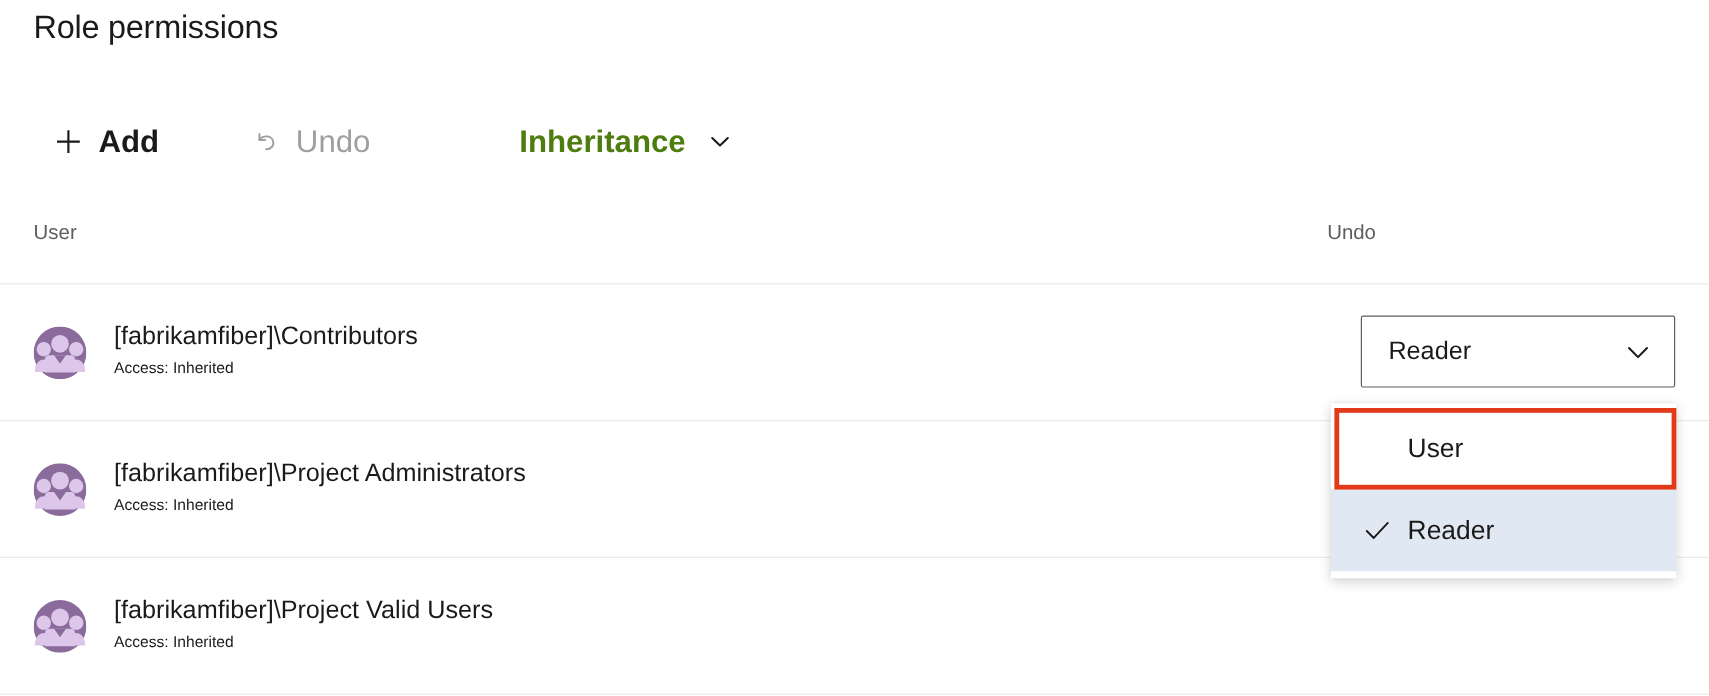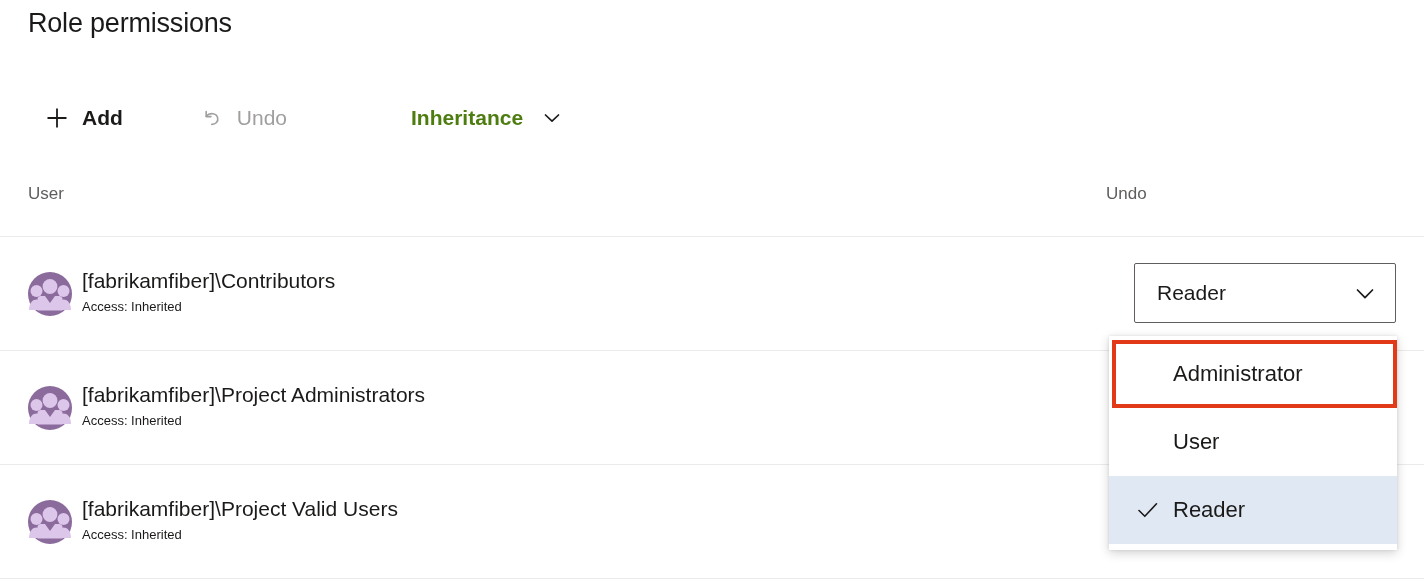--- a/index.html
+++ b/index.html
@@ -51,21 +51,21 @@
   }
   .cmd .cmd-icon {
     display: inline-flex;
     align-items: center;
     justify-content: center;
     width: 26px;
     height: 26px;
     flex: none;
   }
   .cmd .cmd-label {
-    font-size: 21px;
+    font-size: 26px;
     font-weight: 700;
     color: #1b1a19;
     white-space: nowrap;
     margin-left: 12px;
   }
   .cmd.disabled { cursor: default; justify-content: space-between; }
   .cmd.disabled .cmd-label { color: #a19f9d; font-weight: 400; }
 
   .gap-add-undo { width: 76px; }
   .gap-undo-save { width: 62px; }
@@ -118,20 +118,21 @@
     align-items: center;
     height: 113px;
     box-sizing: border-box;
   }
   .cell-user {
     width: 1106px;
     display: flex;
     align-items: center;
     padding-left: 28px;
     box-sizing: border-box;
+    gap: 13px;
   }
   .avatar {
     width: 44px;
     height: 44px;
     flex: none;
     margin-right: 10px;
   }
   .user-text { display: flex; flex-direction: column; justify-content: center; }
   .user-name {
     font-size: 21px;
@@ -356,24 +357,20 @@
   <span class="cb-value">Reader</span>
   <span class="cb-chevron">
     <svg width="24" height="24" viewBox="0 0 24 24" aria-hidden="true">
       <path d="M4.5 9 L12 16.6 L19.5 9" stroke="#1b1a19" stroke-width="1.7" fill="none" stroke-linecap="round" stroke-linejoin="round"></path>
     </svg>
   </span>
 </div>
 
 <div class="dropdown-panel">
 
-  <div class="dd-item">
-    <span class="dd-check"></span>
-    <span class="dd-label">Administrator</span>
-  </div>
 
   <div class="dd-item">
     <span class="dd-check"></span>
     <span class="dd-label">User</span>
   </div>
 
   <div class="dd-item selected">
     <span class="dd-check">
       <svg width="26" height="26" viewBox="0 0 26 26" aria-hidden="true">
         <path d="M4 13.5 L9.8 19.3 L21.5 6.8" stroke="#1b1a19" stroke-width="1.6" fill="none" stroke-linecap="round" stroke-linejoin="round"></path>

